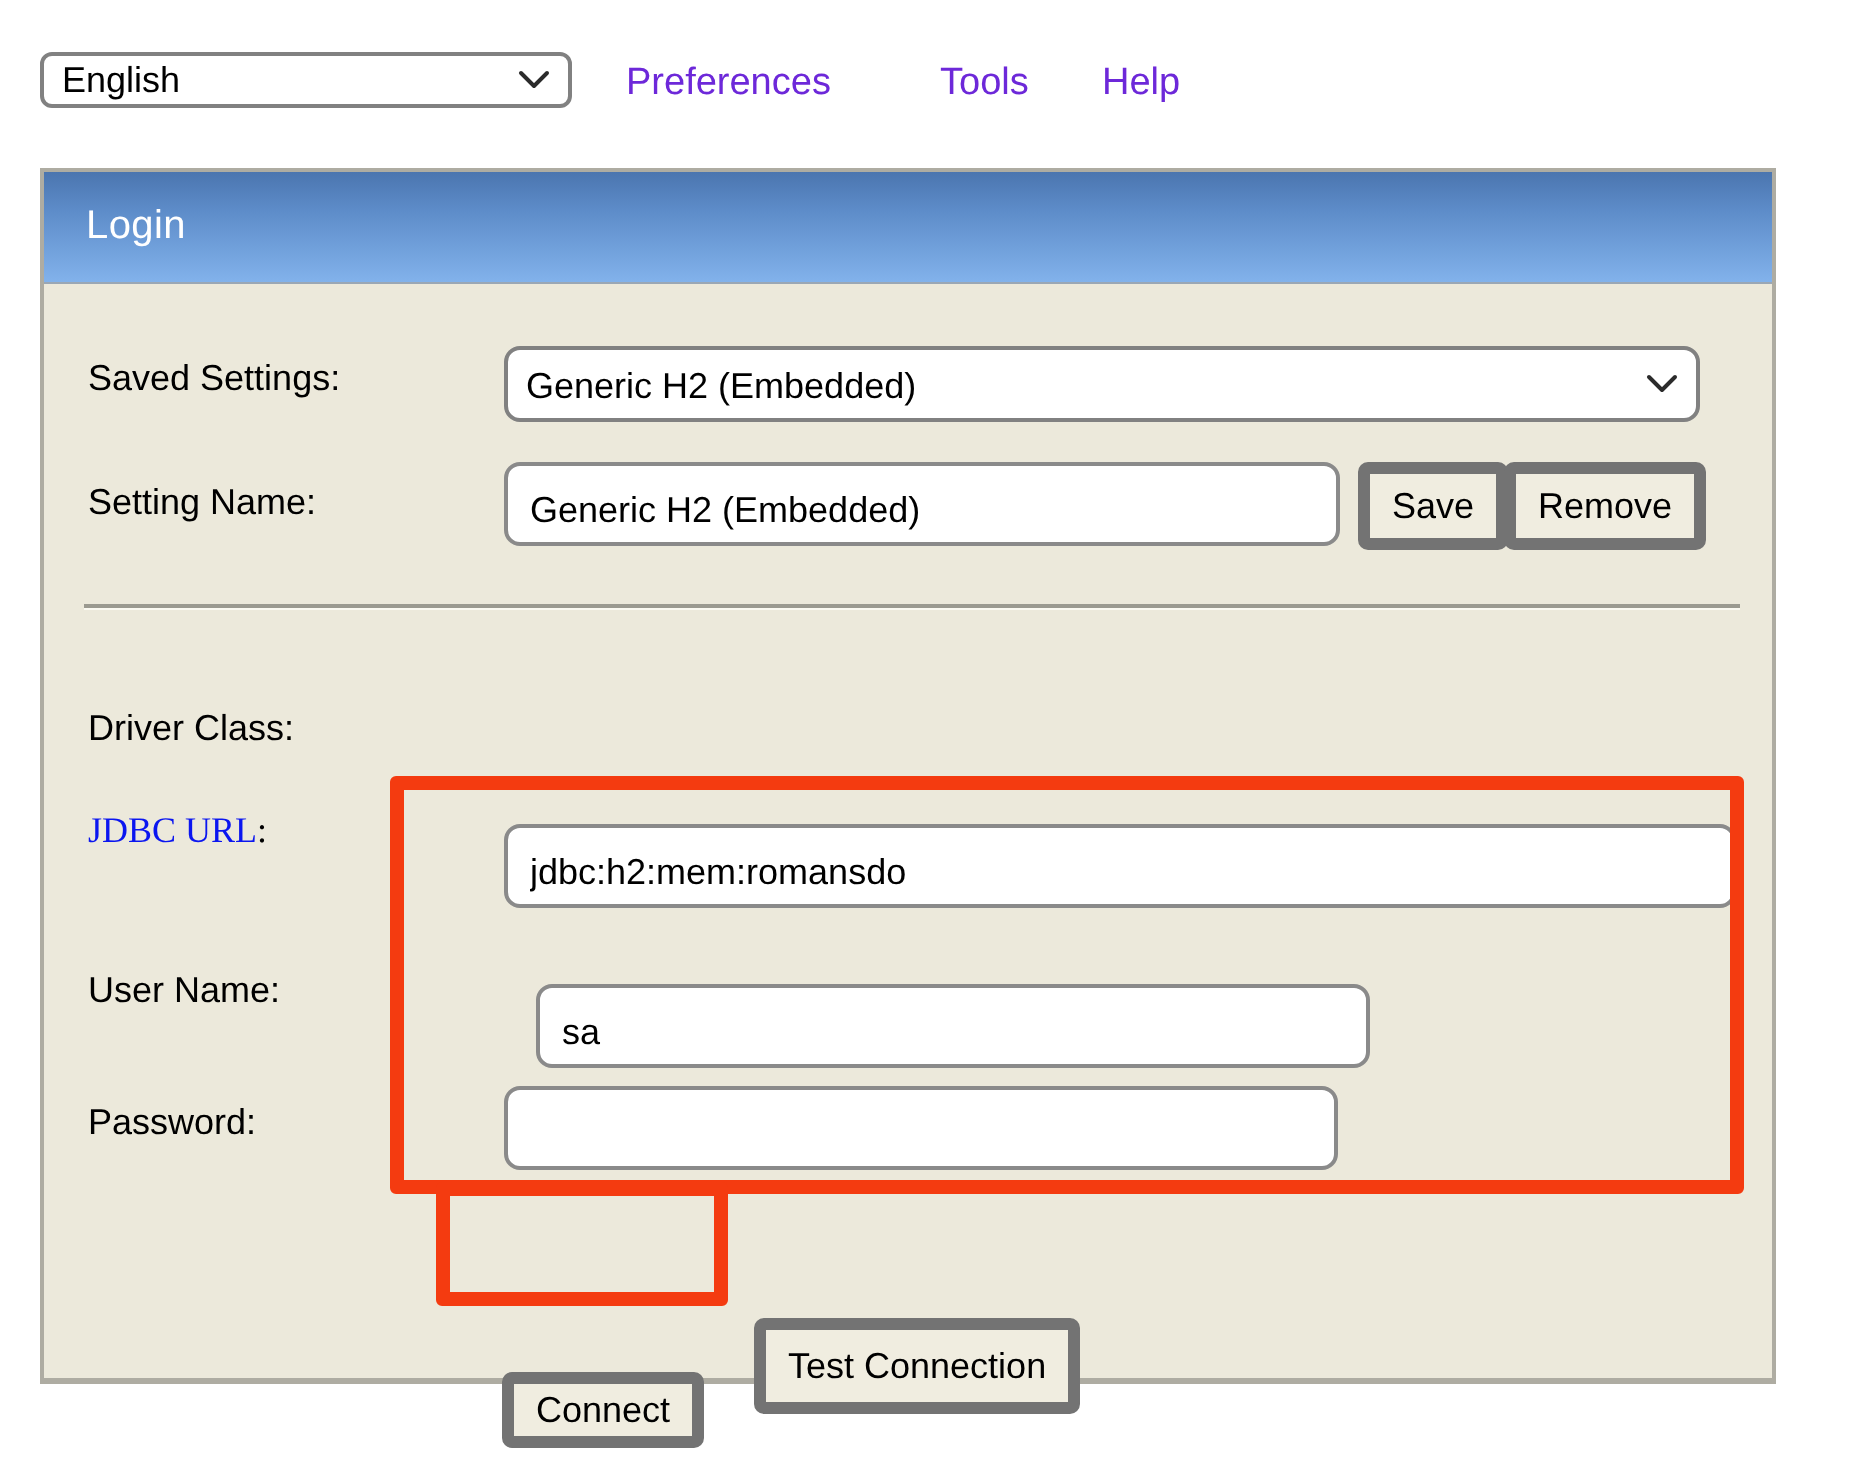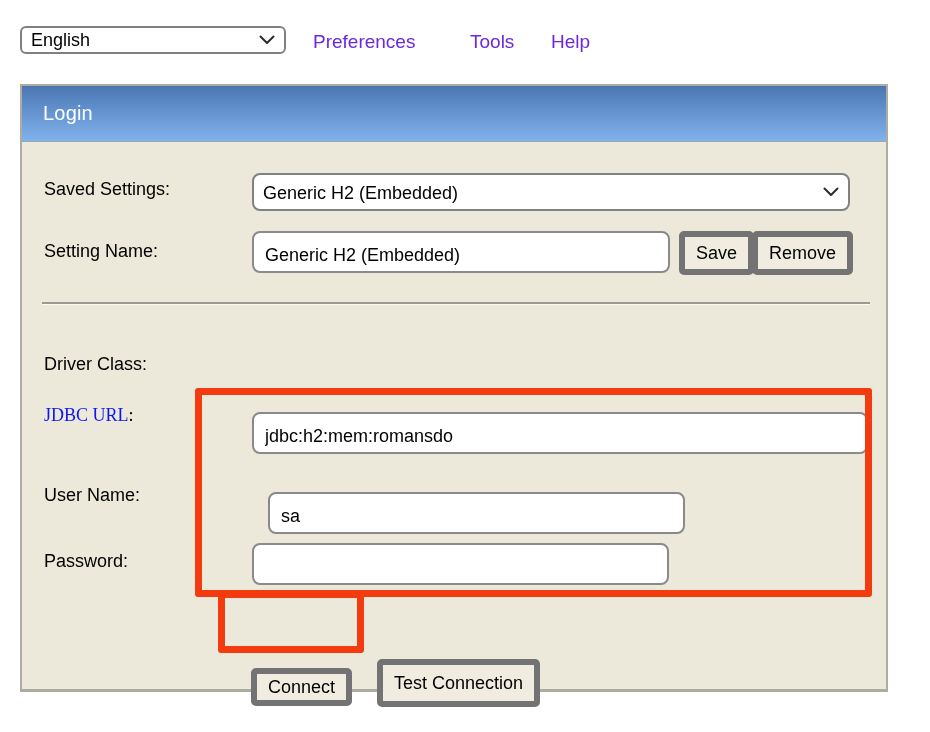--- a/index.html
+++ b/index.html
@@ -168,21 +168,21 @@
 
       <span class="field-label" style="top:263px;font-family:Liberation Serif, serif;"><span class="blue-label">JDBC URL</span><span>:</span></span>
       <input class="text-input" style="left: 230px; top: 270px; width: 616px;" type="text" value="jdbc:h2:mem:romansdo">
 
       <span class="field-label" style="top:343px;">User Name:</span>
       <input class="text-input" style="left: 246px; top: 335px; width: 417px; margin-top: 15px;" type="text" value="sa">
 
       <span class="field-label" style="top:409px;">Password:</span>
       <input class="text-input" style="left: 230px; top: 401px; width: 417px;" type="password" value="">
 
-      <button class="btn" style="left:229px; top:526px; height:38px;">Connect</button>
+      <button class="btn" style="left:229px; top:544px; height:38px;">Connect</button>
       <button class="btn" style="left:355px; top:517px; height:48px;">Test Connection</button>
     </div>
   </div>
 
   <div class="annotation-rect rect-fields"></div>
   <div class="annotation-rect rect-connect"></div>
 
 </div>
 
 </body></html>

